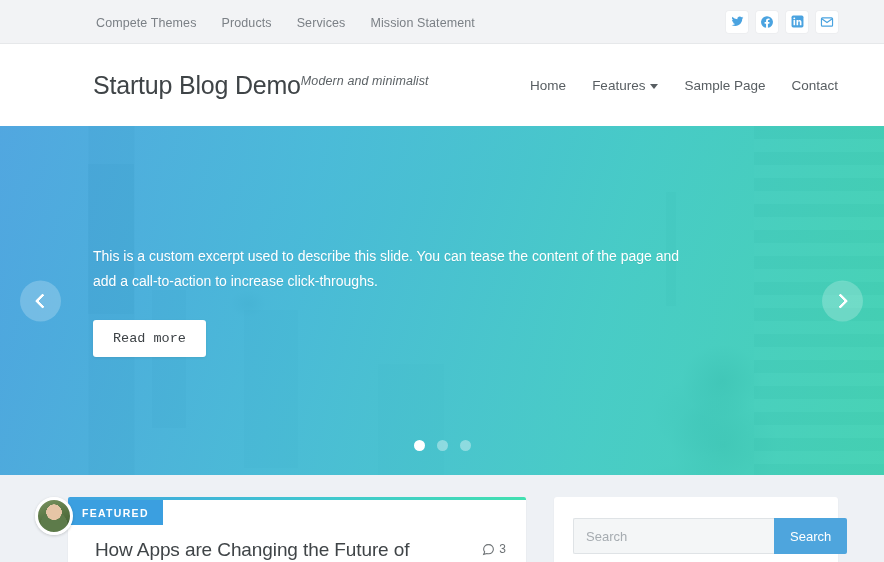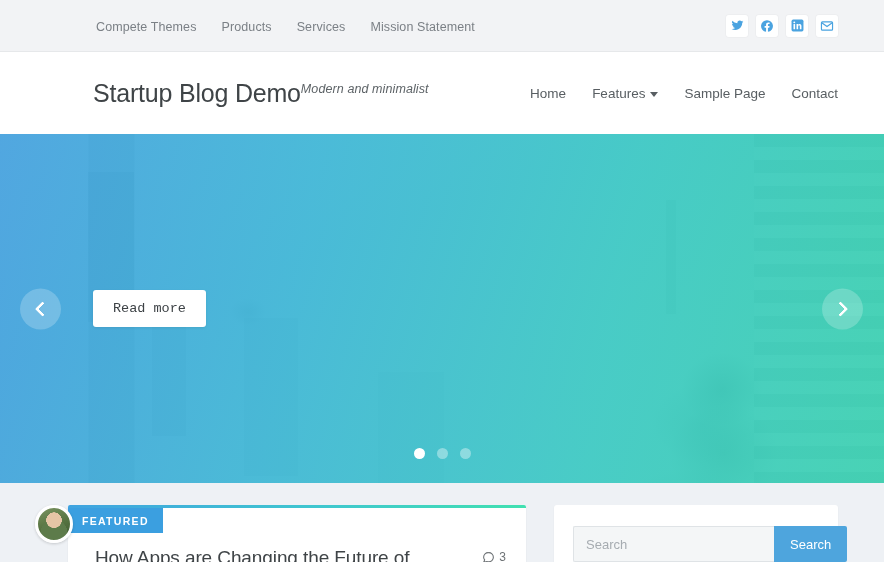--- a/index.html
+++ b/index.html
@@ -8,21 +8,21 @@
     width: 884px;
     height: 562px;
     overflow: hidden;
     background: #eef1f5;
     font-family: "Liberation Sans", sans-serif;
     -webkit-font-smoothing: antialiased;
   }
 
   
   .topbar {
-    height: 52px;
+    height: 44px;
     background: #f2f3f5;
     border-bottom: 1px solid #e6e8ea;
     display: flex;
     align-items: center;
     padding: 0 46px 0 96px;
   }
   .topnav {
     display: flex;
     align-items: center;
     gap: 25px;
@@ -428,20 +428,21 @@
       </a>
     </li>
   </ul>
 </div>
 
 <div class="hero">
   <div class="hero-photo"></div>
   <div class="hero-overlay"></div>
 
   <div class="hero-inner">
+    <p class="hero-excerpt">This is a custom excerpt used to describe this slide. You can tease the content of the page and add a call-to-action to increase click-throughs.</p>
     <a class="hero-btn" href="#">Read more</a>
   </div>
 
   <button class="slider-arrow prev">
     <span class="chev left"></span>
   </button>
   <button class="slider-arrow next">
     <span class="chev right"></span>
   </button>
 

